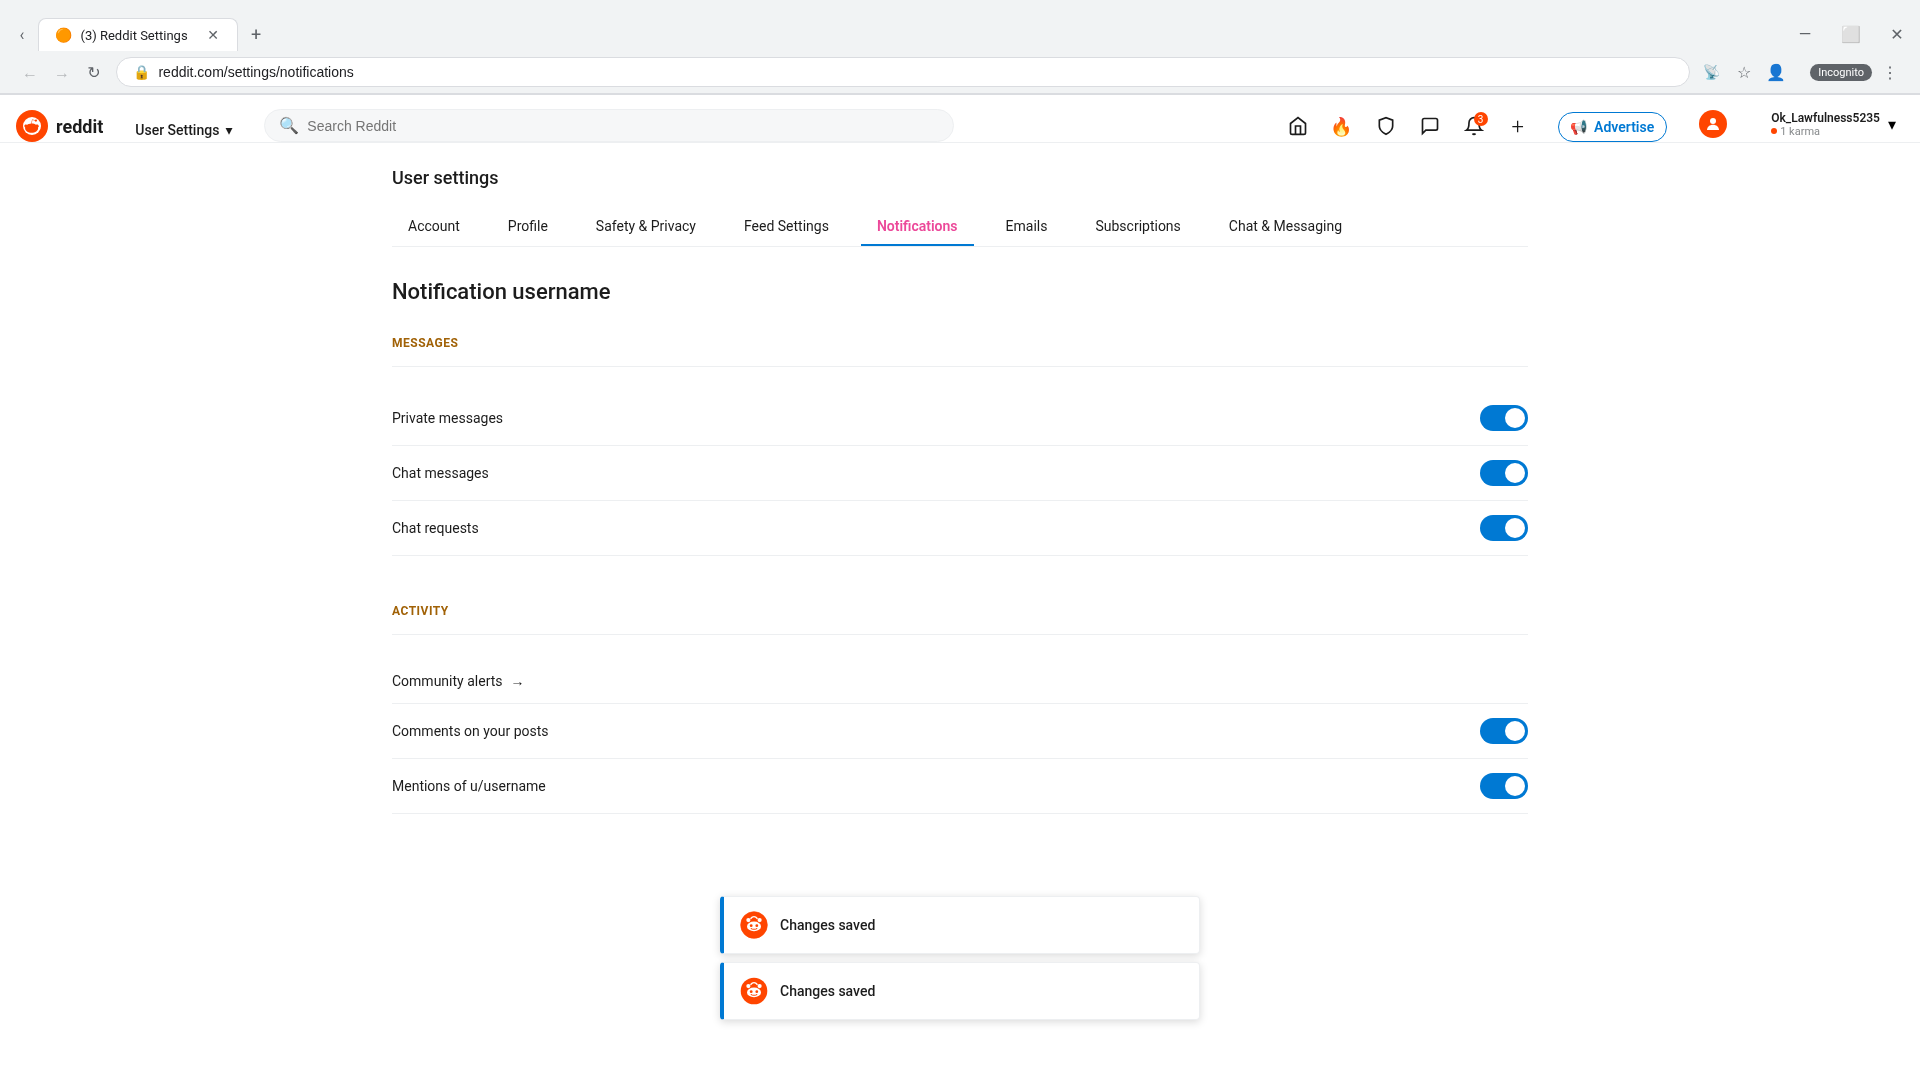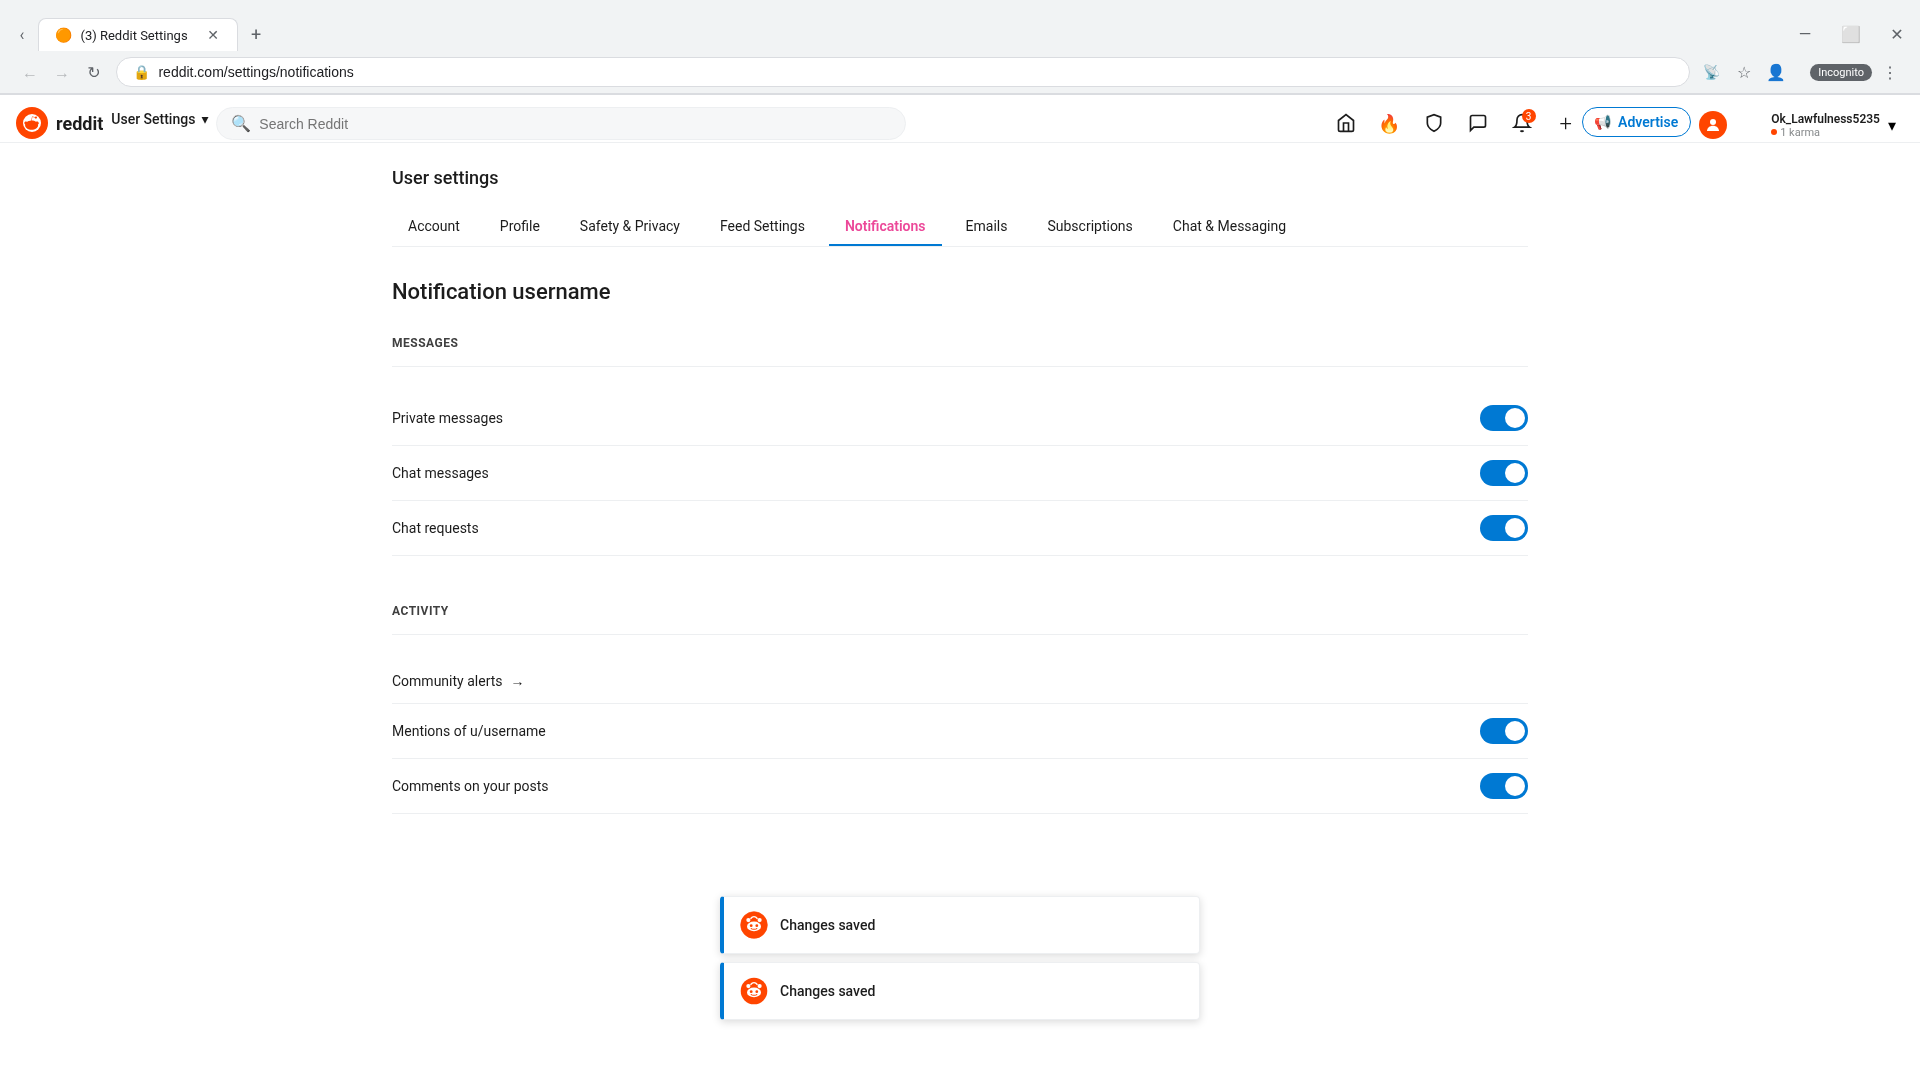--- a/index.html
+++ b/index.html
@@ -15,21 +15,21 @@
     .browser-controls { display: flex; align-items: center; gap: 4px; }
     .browser-btn { width: 28px; height: 28px; display: flex; align-items: center; justify-content: center; border-radius: 50%; color: #5f6368; font-size: 16px; cursor: pointer; }
     .browser-btn.disabled { opacity: 0.4; cursor: default; }
     .address-bar { flex: 1; display: flex; align-items: center; background: #fff; border: 1px solid #dadce0; border-radius: 20px; padding: 6px 16px; gap: 8px; }
     .address-bar input { flex: 1; border: none; outline: none; font-size: 14px; color: #202124; background: transparent; }
     .browser-actions { display: flex; align-items: center; gap: 4px; }
     .window-controls { display: flex; align-items: center; gap: 0; margin-left: 8px; }
     .win-btn { width: 46px; height: 32px; display: flex; align-items: center; justify-content: center; cursor: pointer; color: #5f6368; font-size: 16px; }
 
     
-    .reddit-header { display: flex; align-items: flex-start; padding: 12px 16px; height: 48px; border-bottom: 1px solid #edeff1; background: #fff; gap: 0; }
+    .reddit-header { display: flex; align-items: flex-end; padding: 0 16px; height: 48px; border-bottom: 1px solid #edeff1; background: #fff; gap: 24px; }
     .reddit-logo { display: flex; align-items: center; gap: 8px; text-decoration: none; }
     .reddit-logo-circle { width: 32px; height: 32px; background: #ff4500; border-radius: 50%; display: flex; align-items: center; justify-content: center; }
     .reddit-logo-text { font-size: 18px; font-weight: 700; color: #1c1c1c; }
     .user-settings-btn { display: flex; align-items: center; gap: 6px; padding: 4px 8px; border-radius: 4px; cursor: pointer; color: #1c1c1c; font-size: 14px; font-weight: 500; }
     .header-search { flex: 1; max-width: 690px; display: flex; align-items: center; background: #f6f7f8; border: 1px solid #edeff1; border-radius: 20px; padding: 6px 14px; gap: 8px; }
     .header-search input { border: none; outline: none; background: transparent; font-size: 14px; color: #1c1c1c; flex: 1; }
     .header-icons { display: flex; align-items: center; gap: 12px; margin-left: auto; }
     .header-icon-btn { width: 32px; height: 32px; display: flex; align-items: center; justify-content: center; cursor: pointer; color: #1c1c1c; font-size: 18px; border-radius: 4px; position: relative; }
     .notif-badge { position: absolute; top: 2px; right: 2px; background: #ff4500; color: white; font-size: 10px; border-radius: 50%; width: 14px; height: 14px; display: flex; align-items: center; justify-content: center; }
     .advertise-btn { display: flex; align-items: center; gap: 6px; padding: 6px 12px; border-radius: 20px; border: 1px solid #0079d3; color: #0079d3; font-size: 14px; font-weight: 600; cursor: pointer; }
@@ -39,27 +39,27 @@
     .username { font-size: 12px; font-weight: 600; color: #1c1c1c; }
     .karma { font-size: 11px; color: #878a8c; display: flex; align-items: center; gap: 3px; }
     .karma-dot { width: 6px; height: 6px; background: #ff4500; border-radius: 50%; }
     .incognito-badge { background: #5f6368; color: white; font-size: 11px; padding: 2px 8px; border-radius: 12px; margin-left: 16px; }
 
     
     .settings-page { max-width: 1200px; margin: 0 auto; padding: 24px 32px; }
     .page-title { font-size: 18px; font-weight: 500; color: #1c1c1c; margin-bottom: 20px; }
 
     
-    .settings-tabs { display: flex; align-items: center; border-bottom: 1px solid #edeff1; margin-bottom: 32px; gap: 8px; }
+    .settings-tabs { display: flex; align-items: center; border-bottom: 1px solid #edeff1; margin-bottom: 32px; gap: 16px; }
     .tab-item { padding: 10px 16px; font-size: 14px; color: #1c1c1c; cursor: pointer; border-bottom: 2px solid transparent; text-decoration: none; white-space: nowrap; }
     .tab-item.active { color: #ec4899; border-bottom: 2px solid #0079d3; font-weight: 600; }
 
     
     .section-title { font-size: 22px; font-weight: 500; color: #1c1c1c; margin-bottom: 24px; }
-    .category-label { font-size: 12px; font-weight: 700; color: #404040; letter-spacing: 0.5px; text-transform: uppercase; margin-bottom: 16px; padding-top: 8px; }
+    .category-label { font-size: 12px; font-weight: 700; color: #a16207; letter-spacing: 0.5px; text-transform: uppercase; margin-bottom: 16px; padding-top: 8px; }
     .settings-divider { border: none; border-top: 1px solid #edeff1; margin: 8px 0 24px 0; }
     .setting-row { display: flex; align-items: center; justify-content: space-between; padding: 14px 0; border-bottom: 1px solid #edeff1; }
     .setting-label { font-size: 14px; color: #1c1c1c; font-weight: 400; }
     .setting-label-link { font-size: 14px; color: #1c1c1c; display: flex; align-items: center; gap: 8px; }
 
     
     .toggle { width: 48px; height: 26px; border-radius: 13px; background: #0079d3; position: relative; cursor: pointer; transition: background 0.2s; flex-shrink: 0; }
     .toggle-knob { position: absolute; top: 3px; right: 3px; width: 20px; height: 20px; background: white; border-radius: 50%; transition: right 0.2s; }
 
     
@@ -235,28 +235,28 @@
   <hr class="settings-divider">
 
   <div class="setting-row" style="cursor:pointer;">
     <span class="setting-label-link">
       <span>Community alerts</span>
       <span>→</span>
     </span>
   </div>
 
   <div class="setting-row">
+    <span class="setting-label">Comments on your posts</span>
+    <div class="toggle">
+      <div class="toggle-knob"></div>
+    </div>
+  </div>
+
+  <div class="setting-row">
     <span class="setting-label">Mentions of u/username</span>
-    <div class="toggle">
-      <div class="toggle-knob"></div>
-    </div>
-  </div>
-
-  <div class="setting-row">
-    <span class="setting-label">Comments on your posts</span>
     <div class="toggle">
       <div class="toggle-knob"></div>
     </div>
   </div>
 </div>
 
 <div class="toast-container">
   <div class="toast">
     <svg class="toast-icon snoo-icon" viewBox="0 0 40 40" fill="none">
       <circle cx="20" cy="20" r="19" fill="#ff4500"></circle>

